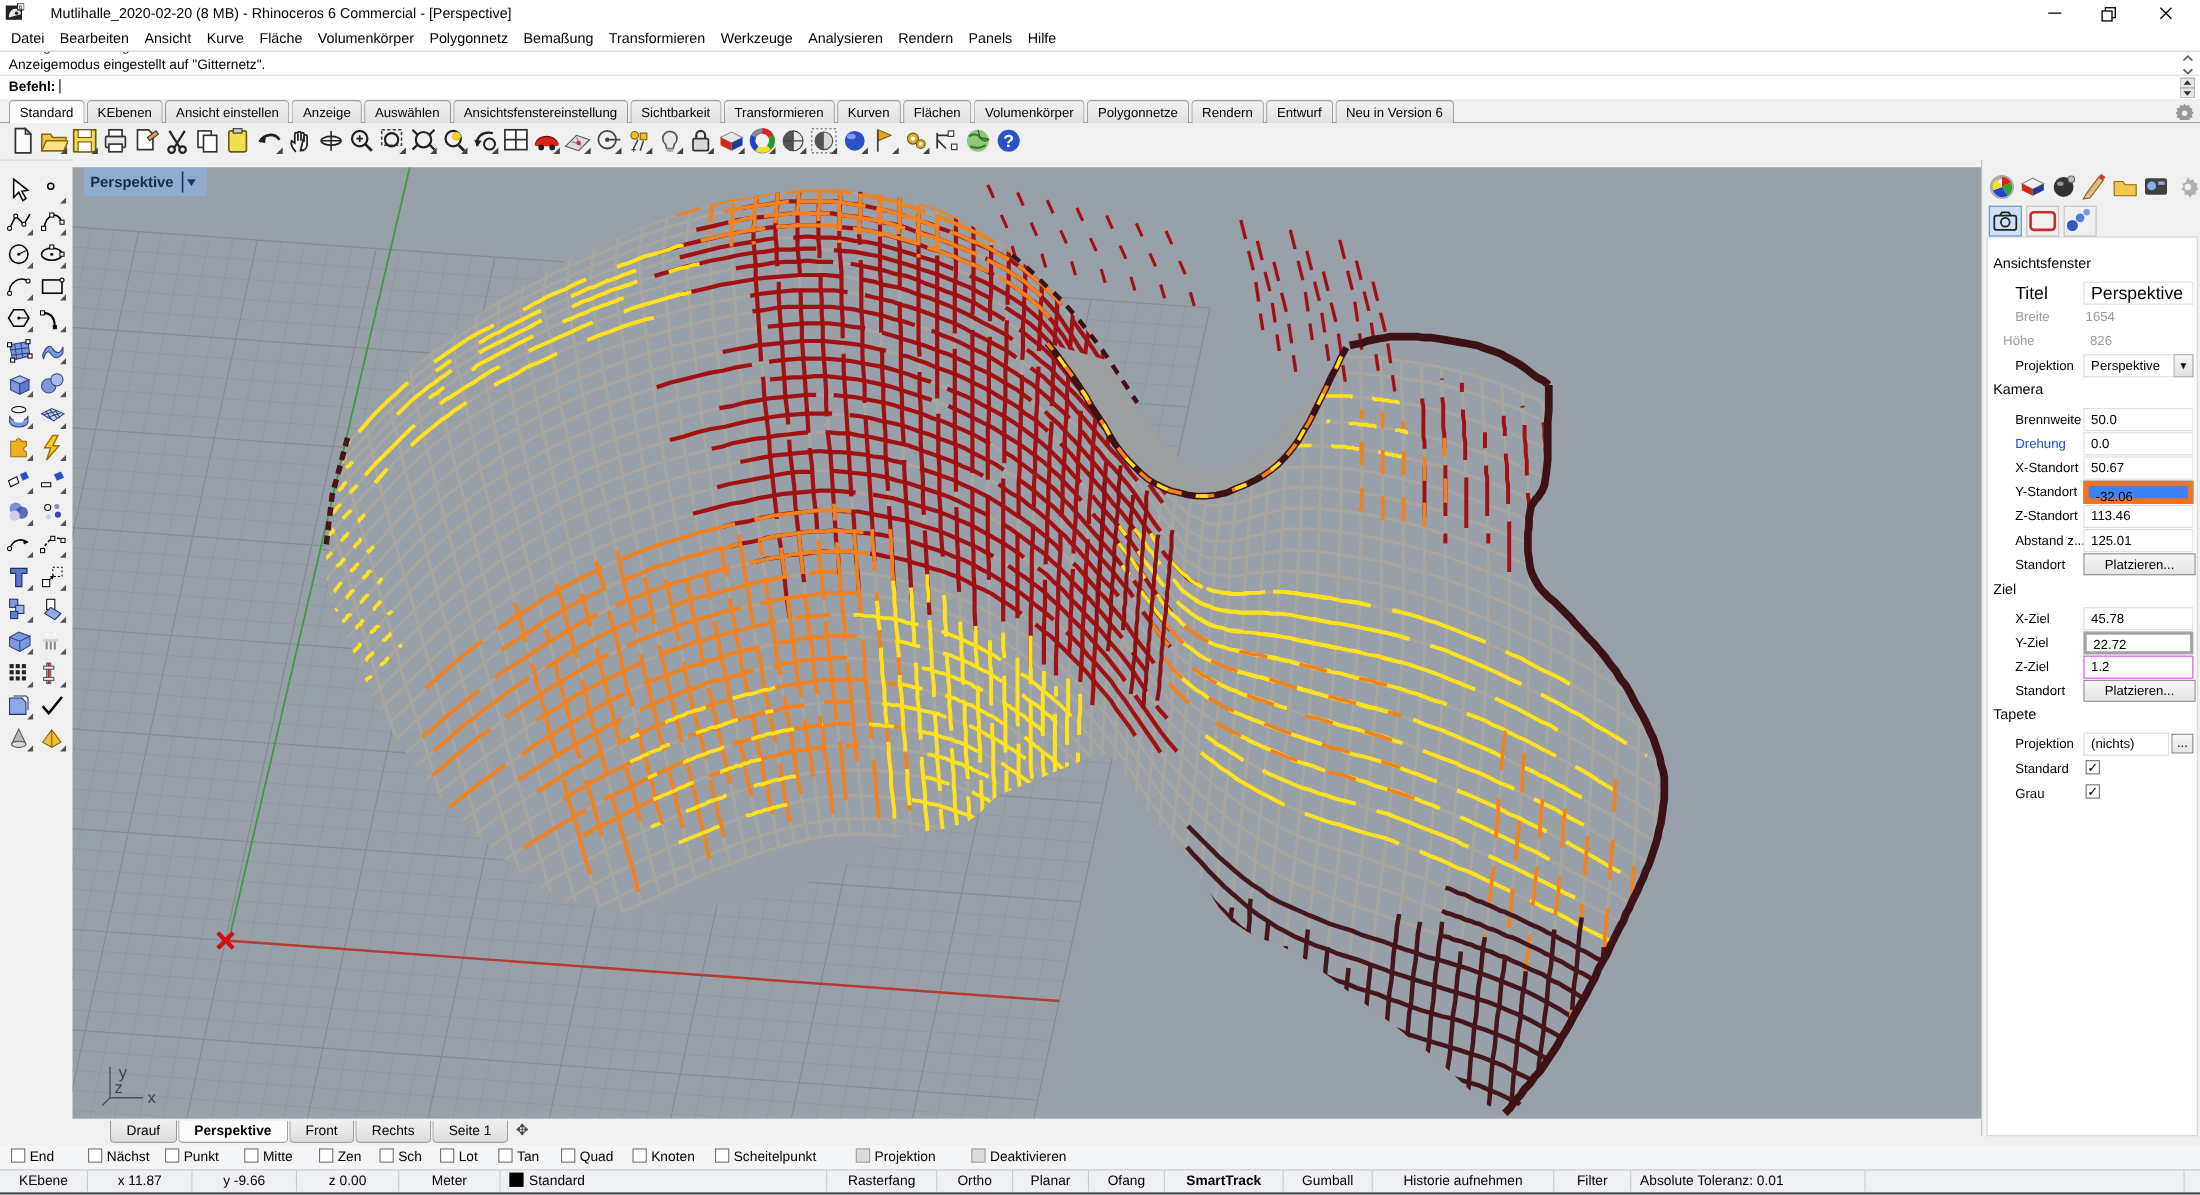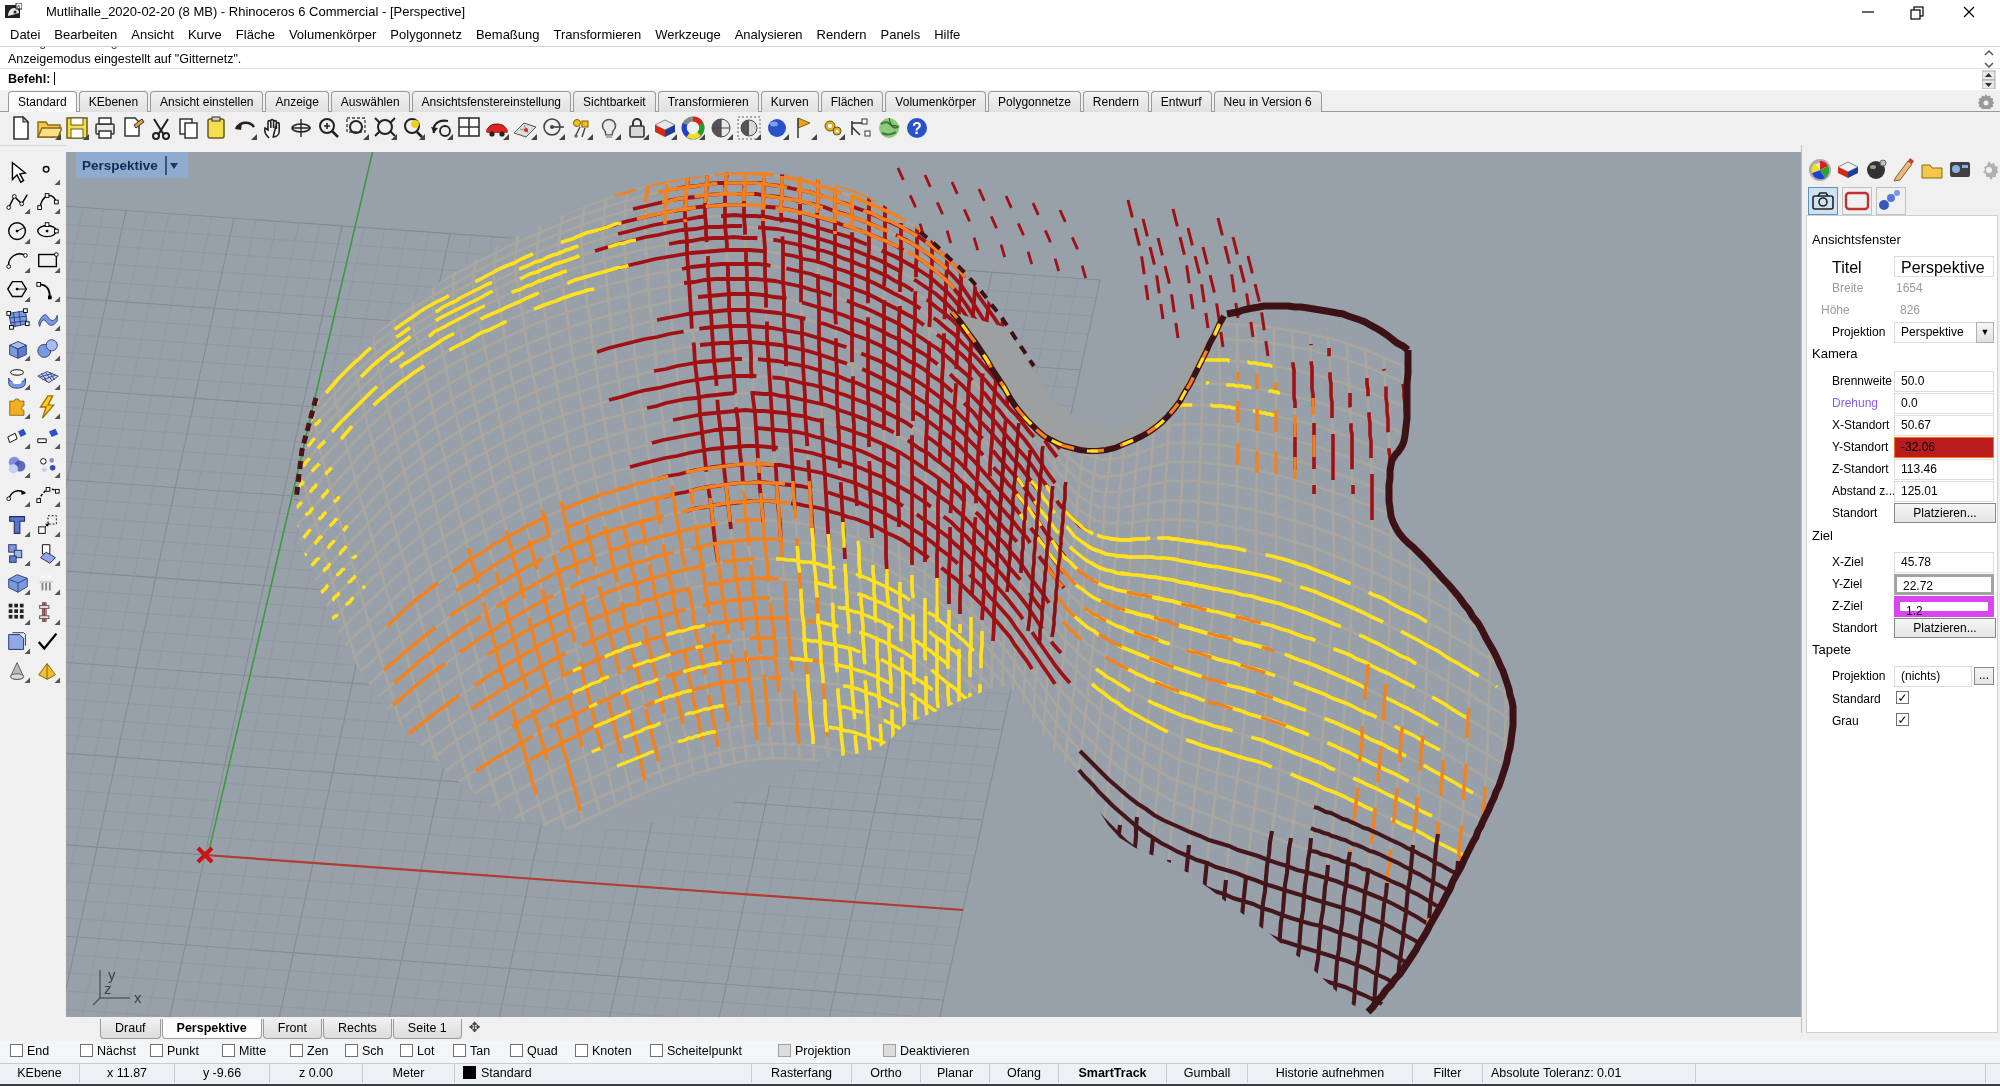--- a/index.html
+++ b/index.html
@@ -614,30 +614,30 @@
       <span style="position:absolute;left:20px;top:3px;color:#000">Projektion</span>
       <span style="position:absolute;left:82px;top:0;width:100px;height:21px;background:#fff;border:1px solid #dcdcdc;padding:2px 0 0 6px">Perspektive</span>
       <span style="position:absolute;left:164px;top:0;width:18px;height:21px;background:linear-gradient(#f8f8f8,#e0e0e0);border:1px solid #b0b0b0;text-align:center;font-size:9px;padding-top:4px">▼</span>
     </div>
     <div style="position:absolute;left:10px;top:201px;font-size:13px">Kamera</div>
     <div style="position:absolute;left:10px;top:226px;width:186px;height:22px;font-size:12px">
       <span style="position:absolute;left:20px;top:3px;color:#000">Brennweite</span>
       <span style="position:absolute;left:82px;top:0;width:100px;height:21px;background:#fff;border:1px solid #dcdcdc;padding:2px 0 0 6px">50.0</span>
     </div>
     <div style="position:absolute;left:10px;top:248px;width:186px;height:22px;font-size:12px">
-      <span style="position:absolute;left:20px;top:3px;color:#8b5cf6">Drehung</span>
+      <span style="position:absolute;left:20px;top:3px;color:#1d4ed8">Drehung</span>
       <span style="position:absolute;left:82px;top:0;width:100px;height:21px;background:#fff;border:1px solid #dcdcdc;padding:2px 0 0 6px">0.0</span>
     </div>
     <div style="position:absolute;left:10px;top:270px;width:186px;height:22px;font-size:12px">
       <span style="position:absolute;left:20px;top:3px;color:#000">X-Standort</span>
       <span style="position:absolute;left:82px;top:0;width:100px;height:21px;background:#fff;border:1px solid #dcdcdc;padding:2px 0 0 6px">50.67</span>
     </div>
     <div style="position:absolute;left:10px;top:292px;width:186px;height:22px;font-size:12px">
       <span style="position:absolute;left:20px;top:3px;color:#000">Y-Standort</span>
-      <span style="position:absolute;left:82px;top:0;width:100px;height:21px;background:#b91c1c;border:1px solid #f97316;padding:2px 0 0 6px">-32.06</span>
+      <span style="position:absolute;left:82px;top:0;width:100px;height:21px;background:#3b82f6;border:5px solid #f97316;padding:2px 0 0 6px">-32.06</span>
     </div>
     <div style="position:absolute;left:10px;top:314px;width:186px;height:22px;font-size:12px">
       <span style="position:absolute;left:20px;top:3px;color:#000">Z-Standort</span>
       <span style="position:absolute;left:82px;top:0;width:100px;height:21px;background:#fff;border:1px solid #dcdcdc;padding:2px 0 0 6px">113.46</span>
     </div>
     <div style="position:absolute;left:10px;top:336px;width:186px;height:22px;font-size:12px">
       <span style="position:absolute;left:20px;top:3px;color:#000">Abstand z...</span>
       <span style="position:absolute;left:82px;top:0;width:100px;height:21px;background:#fff;border:1px solid #dcdcdc;padding:2px 0 0 6px">125.01</span>
     </div>
     <div style="position:absolute;left:10px;top:358px;width:186px;height:22px;font-size:12px">
@@ -648,21 +648,21 @@
     <div style="position:absolute;left:10px;top:407px;width:186px;height:22px;font-size:12px">
       <span style="position:absolute;left:20px;top:3px;color:#000">X-Ziel</span>
       <span style="position:absolute;left:82px;top:0;width:100px;height:21px;background:#fff;border:1px solid #dcdcdc;padding:2px 0 0 6px">45.78</span>
     </div>
     <div style="position:absolute;left:10px;top:429px;width:186px;height:22px;font-size:12px">
       <span style="position:absolute;left:20px;top:3px;color:#000">Y-Ziel</span>
       <span style="position:absolute;left:82px;top:0;width:100px;height:21px;background:#fff;border:3px solid #a3a3a3;padding:2px 0 0 6px">22.72</span>
     </div>
     <div style="position:absolute;left:10px;top:451px;width:186px;height:22px;font-size:12px">
       <span style="position:absolute;left:20px;top:3px;color:#000">Z-Ziel</span>
-      <span style="position:absolute;left:82px;top:0;width:100px;height:21px;background:#fff;border:6px solid #d946ef;padding:2px 0 4px 6px">1.2</span>
+      <span style="position:absolute;left:82px;top:0;width:100px;height:21px;background:#fff;border:1px solid #d946ef;padding:2px 0 4px 6px">1.2</span>
     </div>
     <div style="position:absolute;left:10px;top:473px;width:186px;height:22px;font-size:12px">
       <span style="position:absolute;left:20px;top:3px;color:#000">Standort</span>
       <span style="position:absolute;left:82px;top:0;width:102px;height:20px;background:linear-gradient(#f6f6f6,#e4e4e4);border:1px solid #888;text-align:center;padding-top:2px">Platzieren...</span>
     </div>
     <div style="position:absolute;left:10px;top:497px;font-size:13px">Tapete</div>
     <div style="position:absolute;left:10px;top:521px;width:186px;height:22px;font-size:12px">
       <span style="position:absolute;left:20px;top:3px;color:#000">Projektion</span>
       <span style="position:absolute;left:82px;top:0;width:78px;height:21px;background:#fff;border:1px solid #dcdcdc;padding:2px 0 0 6px">(nichts)</span>
       <span style="position:absolute;left:162px;top:1px;width:20px;height:18px;background:linear-gradient(#f6f6f6,#e4e4e4);border:1px solid #888;text-align:center">...</span>

